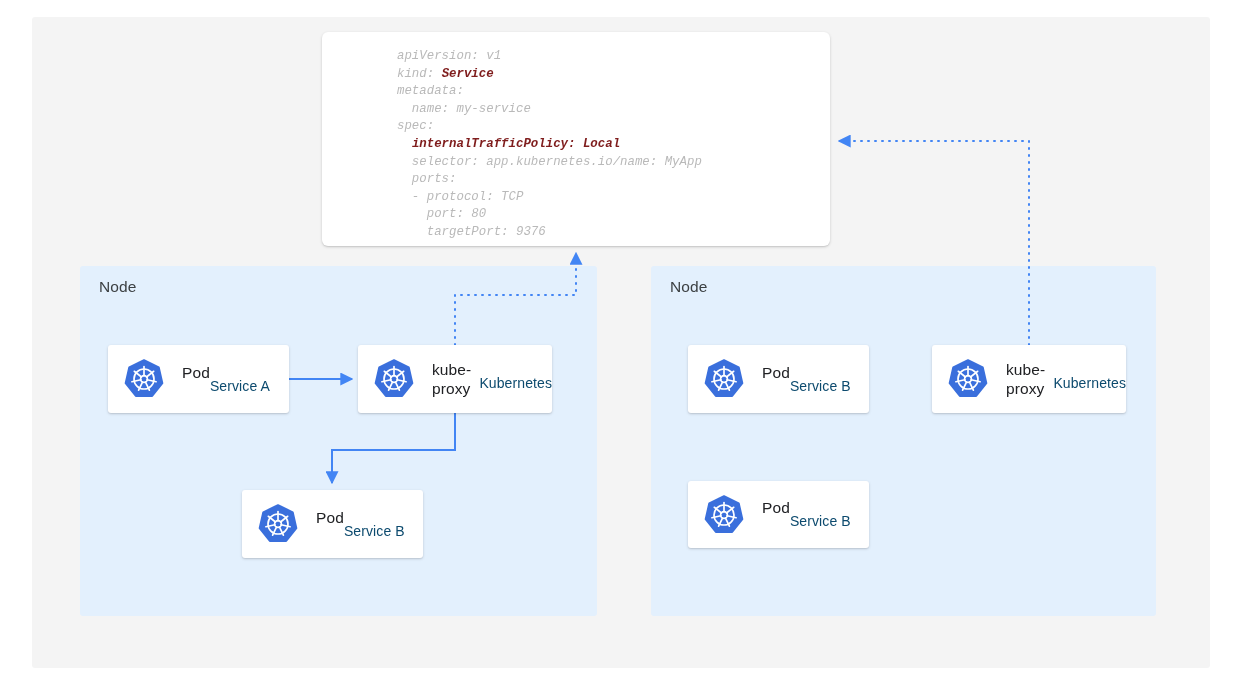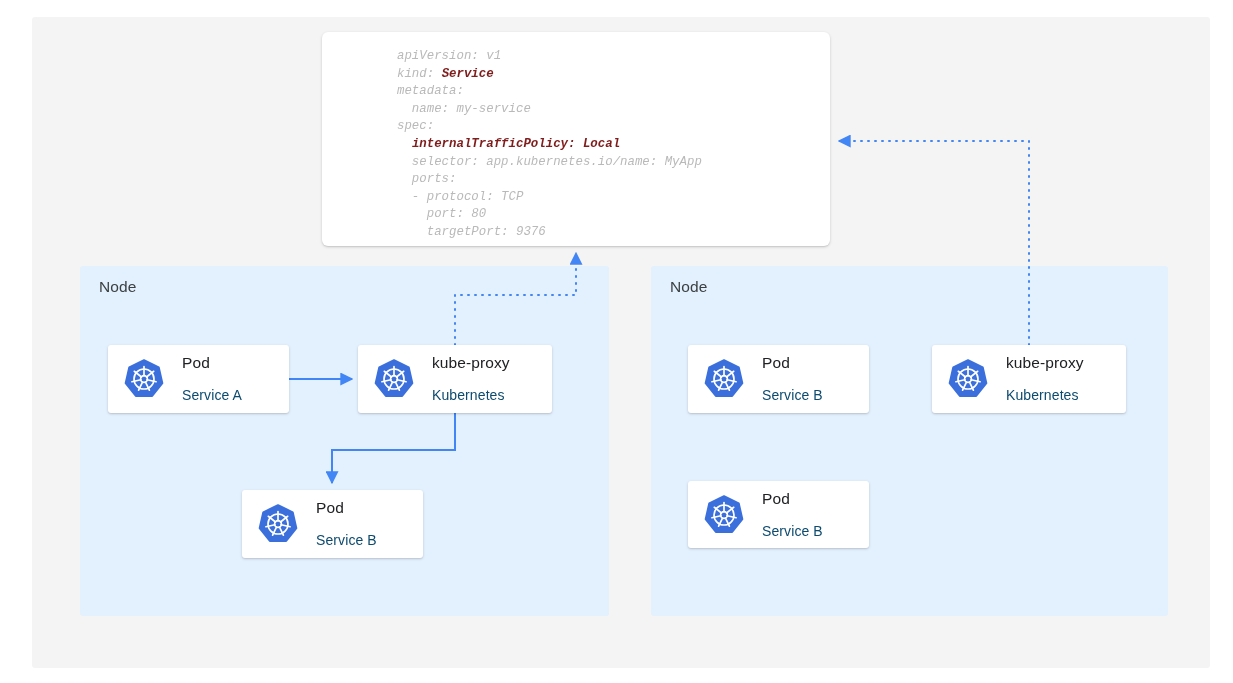--- a/index.html
+++ b/index.html
@@ -56,21 +56,20 @@
     white-space: pre;
   }
   .yaml-line { white-space: pre; display: block; }
   .yaml-line b { font-weight: bold; color: #7f1d1d; font-style: italic; }
 
   
   .node-panel {
     position: absolute;
     background: #e3f0fd;
     border-radius: 3px;
-    padding-left: 12px;
   }
   #node-left  { left: 80px;  top: 266px; width: 517px; height: 350px; }
   #node-right { left: 651px; top: 266px; width: 505px; height: 350px; }
   .node-label {
     position: absolute;
     left: 19px;
     top: 12px;
     font-size: 15.5px;
     color: #3c4043;
     letter-spacing: .1px;
@@ -87,21 +86,21 @@
   }
   .ebox .k8s-ico {
     width: 40px;
     height: 40px;
     margin-left: 16px;
     flex: 0 0 auto;
   }
   .ebox .etext {
     margin-left: 18px;
     display: flex;
-    flex-direction: column;
+    flex-direction: row;
     justify-content: center;
   }
   .ebox .etitle {
     font-size: 15.5px;
     color: #202124;
     line-height: 19px;
     letter-spacing: .1px;
   }
   .ebox .esub {
     font-size: 14px;

